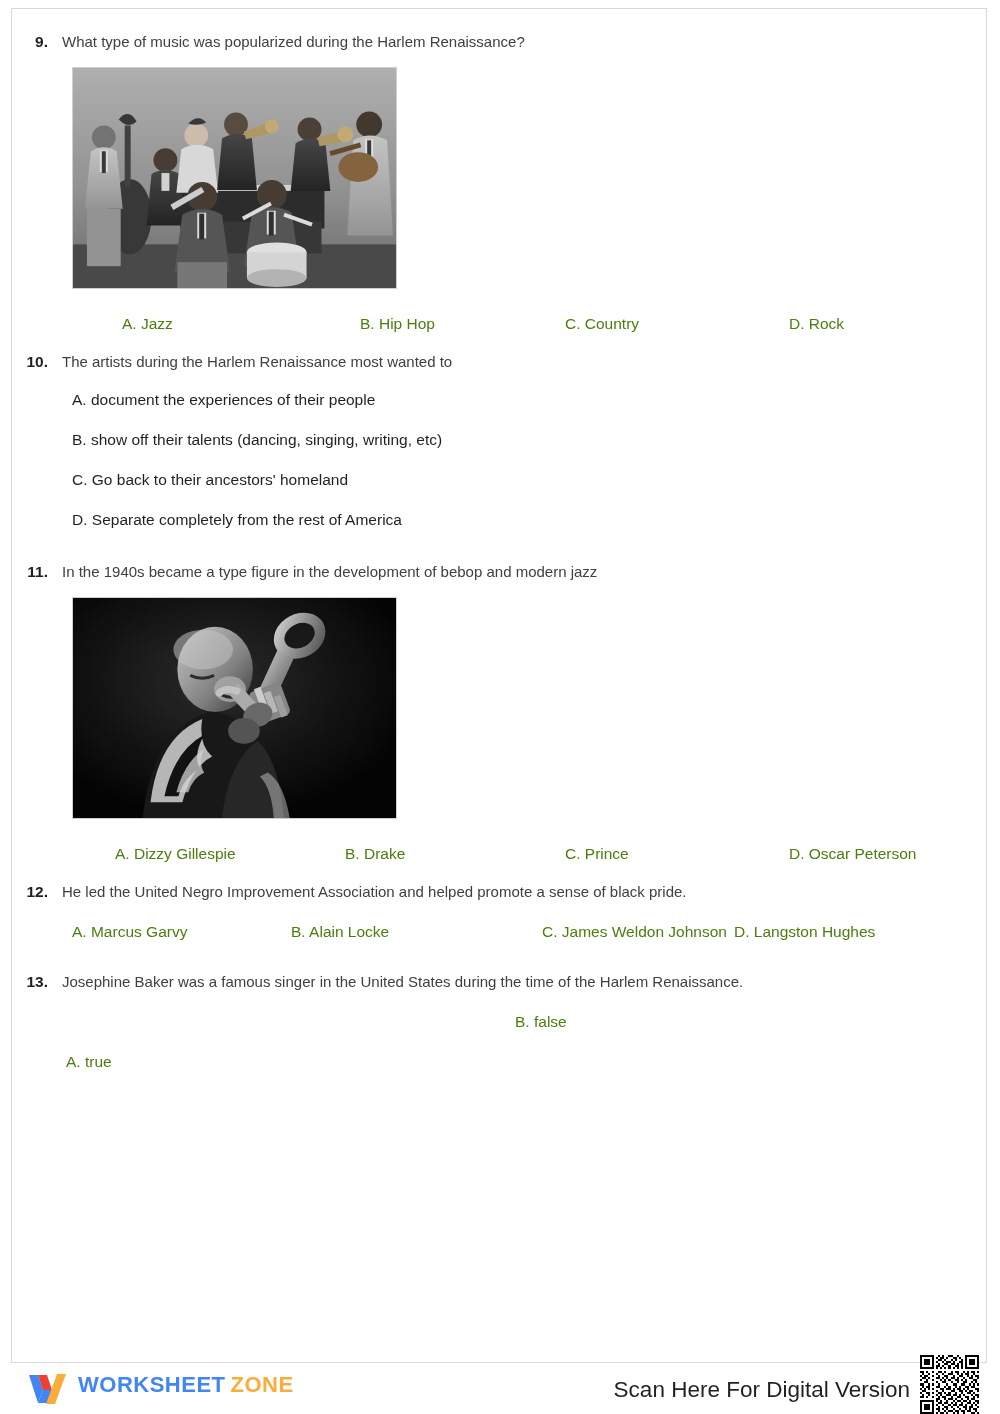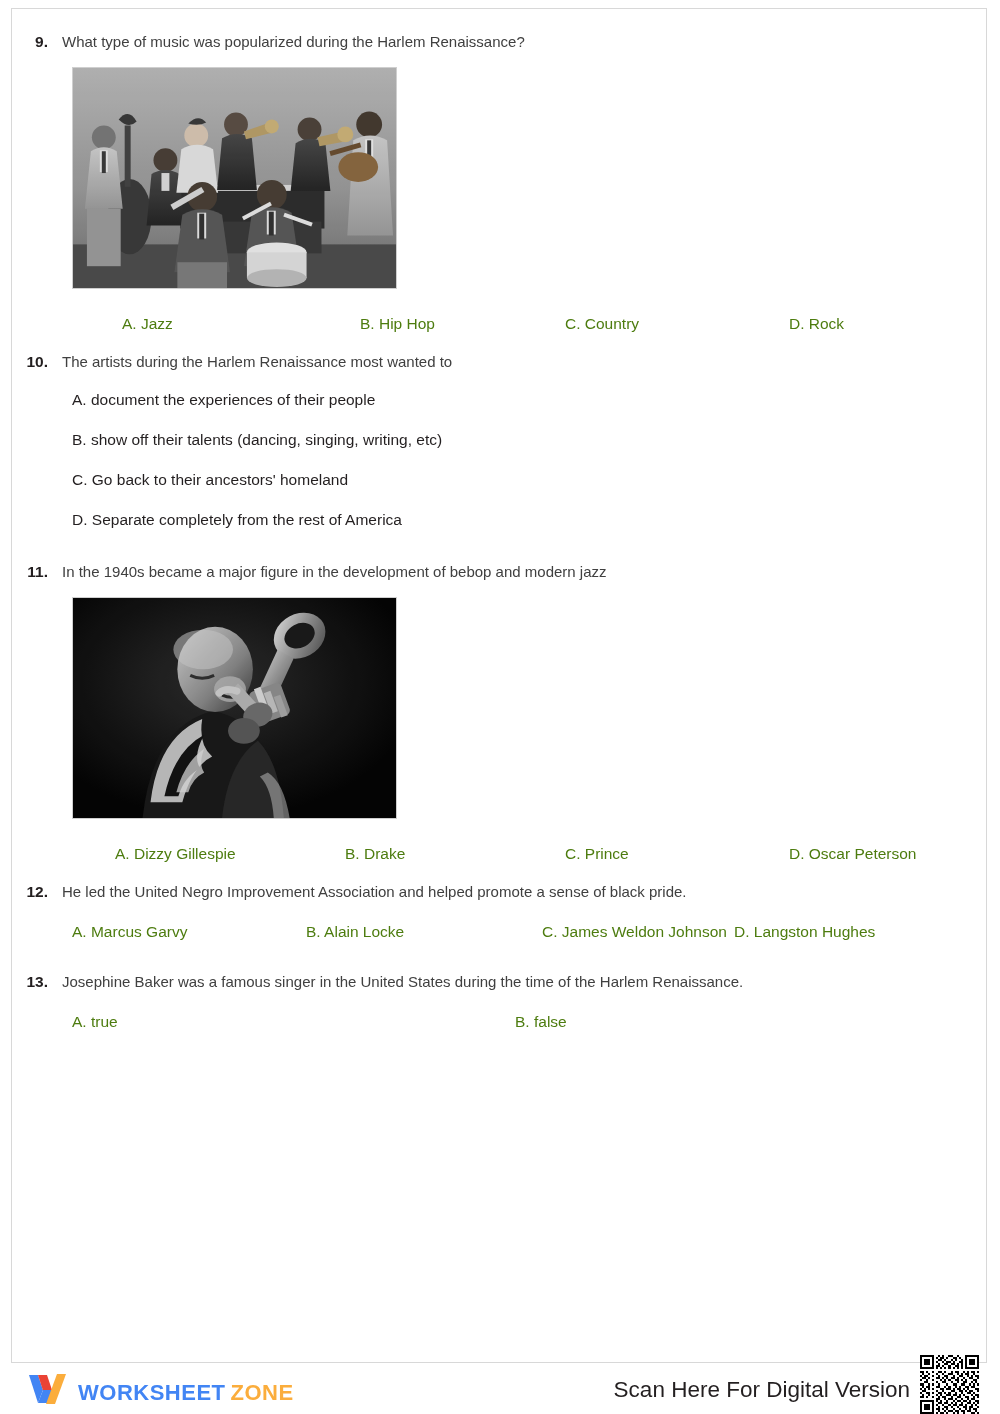--- a/index.html
+++ b/index.html
@@ -94,21 +94,21 @@
     left: 11px;
     top: 1366px;
     width: 976px;
     height: 48px;
   }
   .brand {
     position: absolute;
     left: 15px;
     top: 6px;
     display: flex;
-    align-items: flex-end;
+    align-items: flex-start;
     gap: 10px;
   }
   .brand-mark { width: 42px; height: 34px; display:block; }
   .brand-text {
     font-size: 22px;
     font-weight: bold;
     letter-spacing: 0.5px;
   }
   .brand-text .w { color: #4285f4; }
   .brand-text .z { color: #fbad3c; margin-left: 5px; }
@@ -237,21 +237,21 @@
     <div class="opt-stack">
       <div class="opt-line">A. document the experiences of their people</div>
       <div class="opt-line">B. show off their talents (dancing, singing, writing, etc)</div>
       <div class="opt-line">C. Go back to their ancestors' homeland</div>
       <div class="opt-line">D. Separate completely from the rest of America</div>
     </div>
   </div>
 
   <div class="question" style="position:absolute; left:0; top:552px; width:976px;">
     <span class="q-num">11.</span>
-    <span class="q-text">In the 1940s became a major figure in the development of bebop and modern jazz</span>
+    <span class="q-text">In the 1940s became a type figure in the development of bebop and modern jazz</span>
 
     <div class="photo" style="background:#0a0a0a;">
       <svg viewBox="0 0 325 222" preserveAspectRatio="none" aria-hidden="true">
         <defs>
           <radialGradient id="spot" cx="45%" cy="38%" r="62%">
             <stop offset="0%" stop-color="#2e2e2e"></stop>
             <stop offset="100%" stop-color="#050505"></stop>
           </radialGradient>
           <linearGradient id="brass" x1="0" y1="0" x2="1" y2="1">
             <stop offset="0%" stop-color="#efefef"></stop>
@@ -303,32 +303,32 @@
       <span class="opt" style="left:727px;">D. Oscar Peterson</span>
     </div>
   </div>
 
   <div class="question" style="position:absolute; left:0; top:872px; width:976px;">
     <span class="q-num">12.</span>
     <span class="q-text">He led the United Negro Improvement Association and helped promote a sense of black pride.</span>
 
     <div class="opt-row" style="margin-top:18px;">
       <span class="opt" style="left:10px;">A. Marcus Garvy</span>
-      <span class="opt" style="left:244px;">B. Alain Locke</span>
+      <span class="opt" style="left:229px;">B. Alain Locke</span>
       <span class="opt" style="left:480px;">C. James Weldon Johnson</span>
       <span class="opt" style="left:672px;">D. Langston Hughes</span>
     </div>
   </div>
 
   <div class="question" style="position:absolute; left:0; top:962px; width:976px;">
     <span class="q-num">13.</span>
     <span class="q-text">Josephine Baker was a famous singer in the United States during the time of the Harlem Renaissance.</span>
 
     <div class="opt-row" style="margin-top:18px;">
-      <span class="opt" style="left:10px;">A. true</span>
+      <span class="opt" style="left:4px;margin-top:40px;">A. true</span>
       <span class="opt" style="left:453px;">B. false</span>
     </div>
   </div>
 
 </div>
 
 <div class="footer">
 
   <div class="brand">
     <svg class="brand-mark" viewBox="0 0 42 34" aria-hidden="true">

